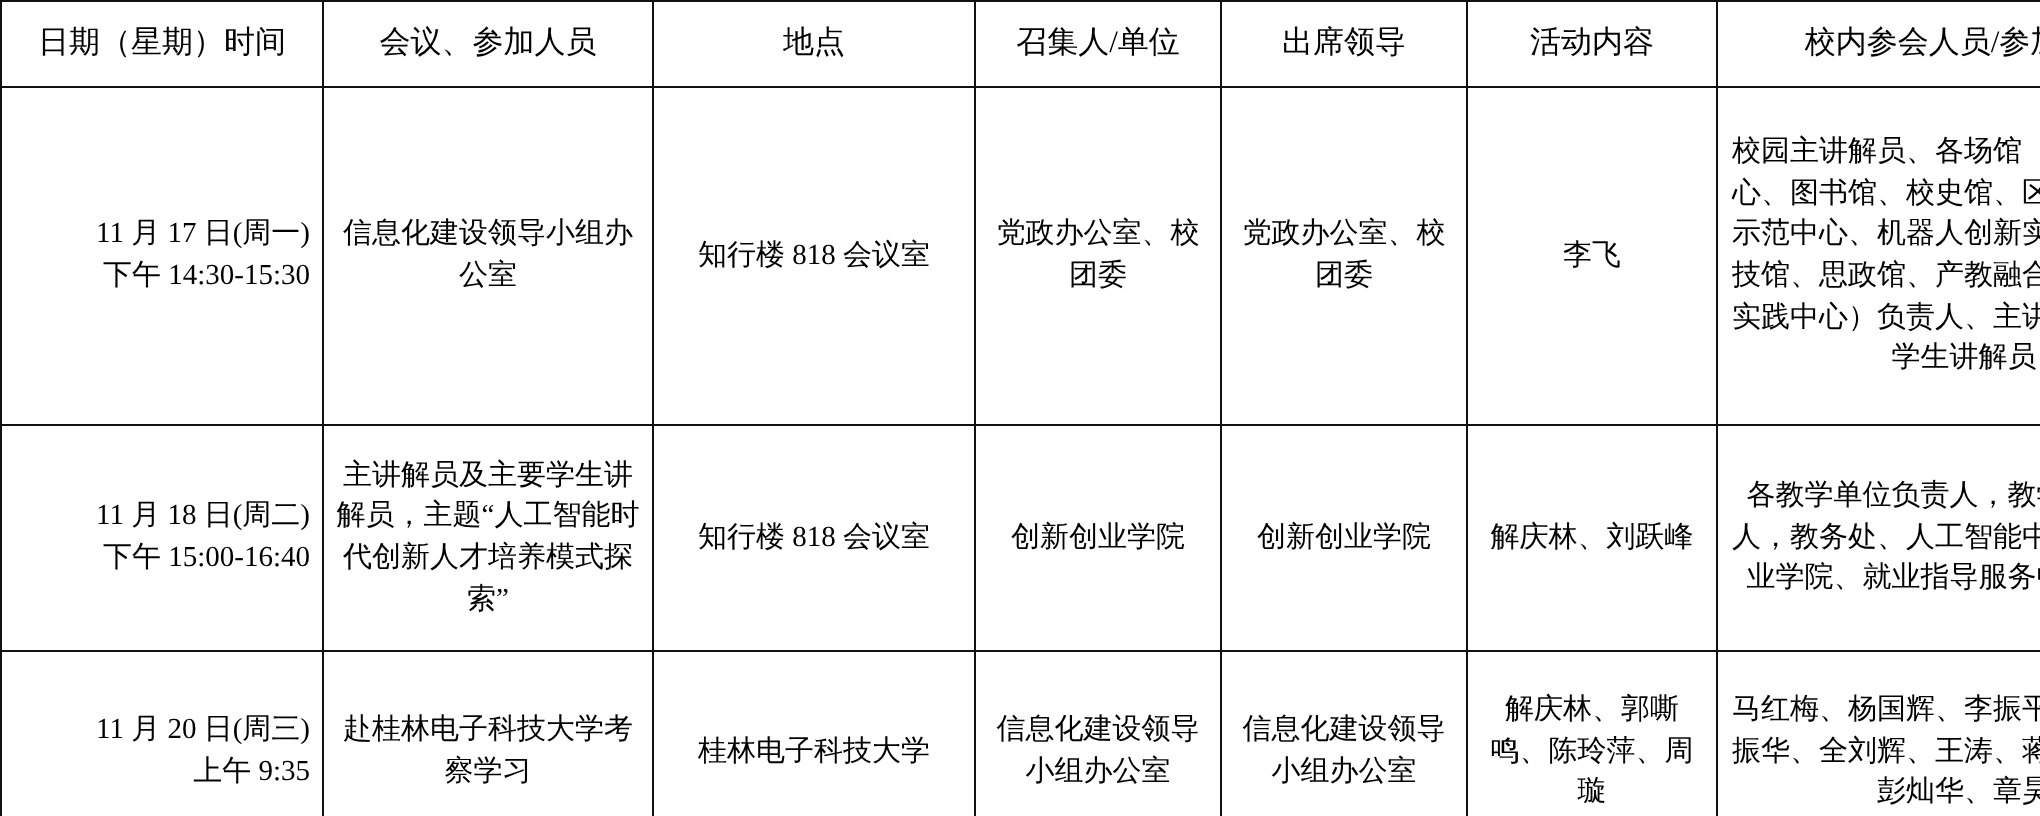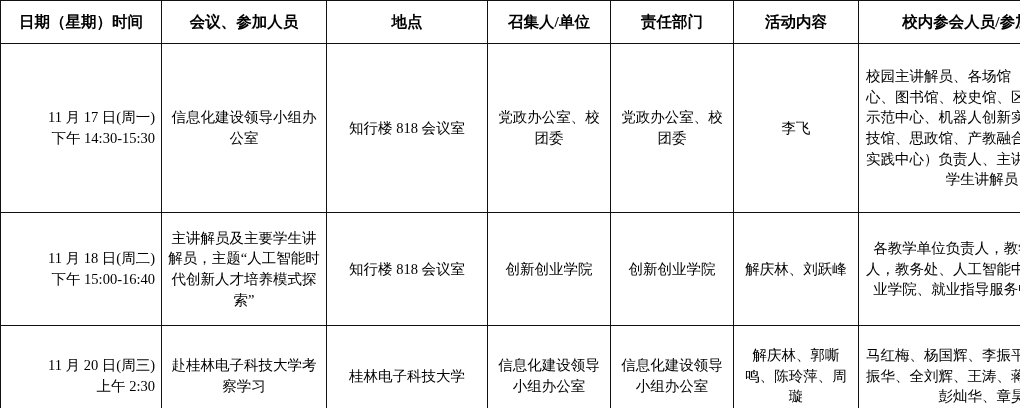--- a/index.html
+++ b/index.html
@@ -21,21 +21,21 @@
   }
   #schedule-table td, #schedule-table th {
     border: 1px solid #111111;
     vertical-align: middle;
     text-align: center;
     padding: 4px 6px;
     line-height: 1.42;
     word-break: break-all;
   }
   thead th {
-    font-weight: bold;
+    font-weight: normal;
     font-size: 15.5px;
     height: 34px;
     padding: 3px 4px;
     white-space: nowrap;
   }
   tbody td {
     font-size: 14.5px;
   }
   .col-date   { width: 148px; }
   .col-topic  { width: 152px; }
@@ -64,21 +64,21 @@
 </head>
 <body>
 
 <table id="schedule-table">
   <thead>
     <tr>
       <th class="col-date">日期（星期）时间</th>
       <th class="col-topic">会议、参加人员</th>
       <th class="col-place">地点</th>
       <th class="col-caller">召集人/单位</th>
-      <th class="col-dept">责任部门</th>
+      <th class="col-dept">出席领导</th>
       <th class="col-leader">活动内容</th>
       <th class="col-people">校内参会人员/参加人员</th>
     </tr>
   </thead>
   <tbody>
     <tr class="row-1">
       <td class="cell-date">
         <span class="line">11 月 17 日(周一)</span>
         <span class="line">下午 14:30-15:30</span>
       </td>
@@ -97,21 +97,21 @@
       <td class="cell-wrap">主讲解员及主要学生讲解员，主题“人工智能时代创新人才培养模式探索”</td>
       <td class="cell-wrap">知行楼 818 会议室</td>
       <td class="cell-wrap">创新创业学院</td>
       <td class="cell-wrap">创新创业学院</td>
       <td class="cell-wrap">解庆林、刘跃峰</td>
       <td class="cell-wrap">各教学单位负责人，教学条线负责人，教务处、人工智能中心、创新创业学院、就业指导服务中心负责人</td>
     </tr>
     <tr class="row-3">
       <td class="cell-date">
         <span class="line">11 月 20 日(周三)</span>
-        <span class="line">上午 2:30</span>
+        <span class="line">上午 9:35</span>
       </td>
       <td class="cell-wrap">赴桂林电子科技大学考察学习</td>
       <td class="cell-wrap">桂林电子科技大学</td>
       <td class="cell-wrap">信息化建设领导小组办公室</td>
       <td class="cell-wrap">信息化建设领导小组办公室</td>
       <td class="cell-wrap">解庆林、郭嘶鸣、陈玲萍、周璇</td>
       <td class="cell-wrap">马红梅、杨国辉、李振平、曾龙、李振华、全刘辉、王涛、蒋勇、黄鹏、彭灿华、章昊</td>
     </tr>
   </tbody>
 </table>

